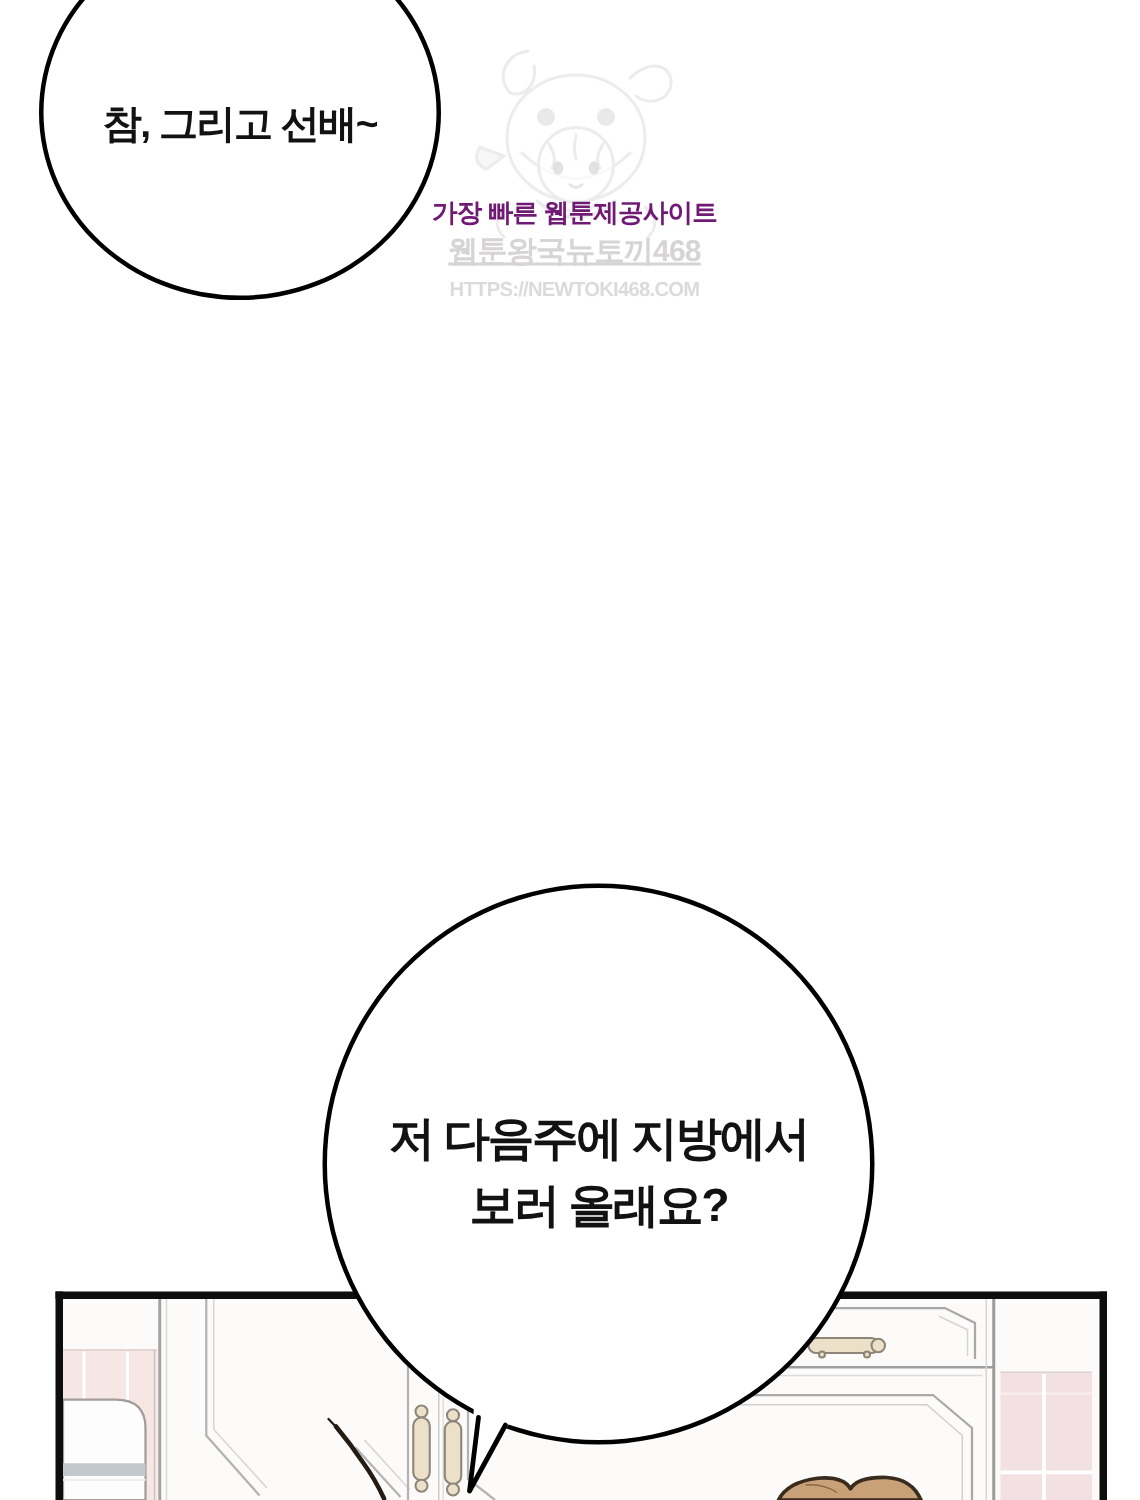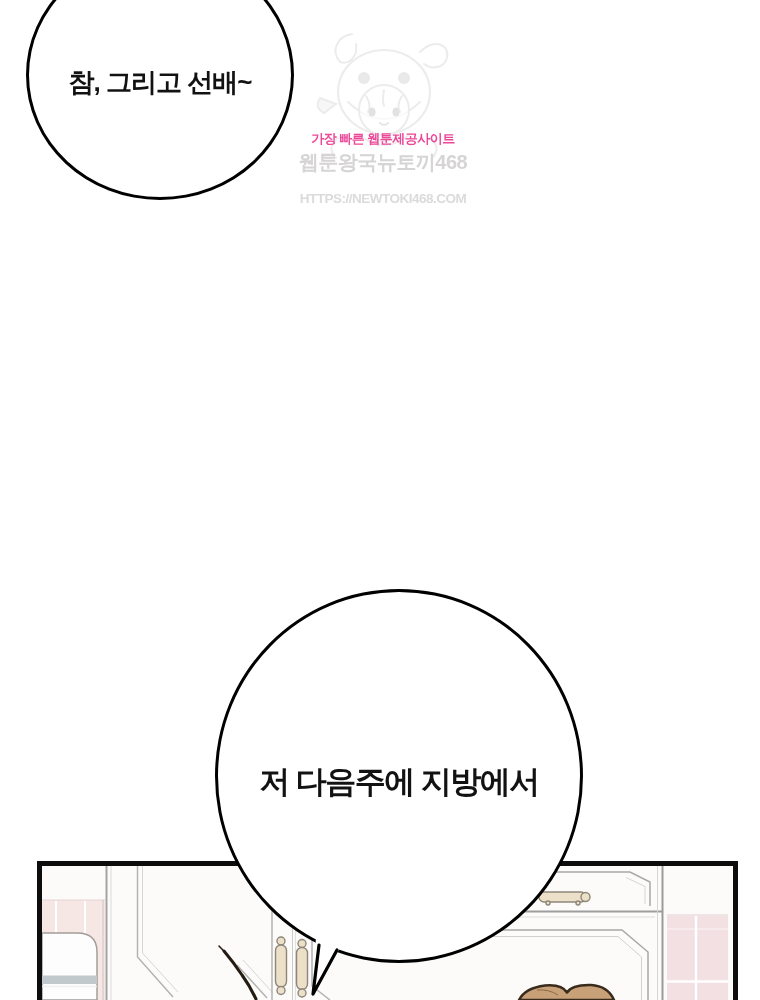--- a/index.html
+++ b/index.html
@@ -19,23 +19,23 @@
   }
   .bubble-main{
     left:215px;top:589px;width:368px;height:374px;
     font-size:31px;line-height:45px;letter-spacing:-1.5px;padding-top:10px;box-sizing:border-box;
   }
   .tail{position:absolute;left:296px;top:922px;z-index:4;}
   
   .watermark{position:absolute;left:288px;top:18px;width:190px;height:180px;z-index:1;}
   .wm-mascot{position:absolute;left:12px;top:0;}
   .wm-text{position:absolute;left:0;top:112px;width:190px;text-align:center;font-weight:bold;}
-  .wm-tagline{font-size:13px;letter-spacing:-0.5px;color:#ec4899;}
-  .wm-site{font-size:20px;letter-spacing:-0.5px;color:#d6d4d4;margin-top:1px;}
-  .wm-url{font-size:13.5px;letter-spacing:-0.5px;color:#dcdbdb;margin-top:15px;}
+  .wm-tagline{font-size:17px;letter-spacing:-0.5px;color:#701a75;}
+  .wm-site{font-size:20px;letter-spacing:-0.5px;color:#d6d4d4;margin-top:1px;text-decoration:underline;}
+  .wm-url{font-size:13.5px;letter-spacing:-0.5px;color:#dcdbdb;margin-top:4px;}
   
   .panel{
     position:absolute;left:37px;top:861px;width:691px;height:134px;
     border:5px solid #0d0d0d;border-bottom:none;background:#fcfbfa;z-index:1;
   }
   .panel-art{position:absolute;left:0;top:0;display:block;}
 </style>
 </head>
 <body>
 
@@ -143,20 +143,21 @@
       </g>
     </svg>
   </div>
 
   <div class="bubble bubble-top">
     <span>참, 그리고 선배~</span>
   </div>
 
   <div class="bubble bubble-main">
     <div>저 다음주에 지방에서</div>
+    <div>보러 올래요?</div>
   </div>
 
   <svg class="tail" width="52" height="78" viewBox="0 0 52 78">
     <path d="M20,14 L44,26 L17,72 Z" fill="#ffffff"></path>
     <path d="M23,23 L17,72 M41,28 L17,72" fill="none" stroke="#000000" stroke-width="3.2" stroke-linecap="round" stroke-linejoin="round"></path>
   </svg>
 
 </div>
 
 </body></html>

